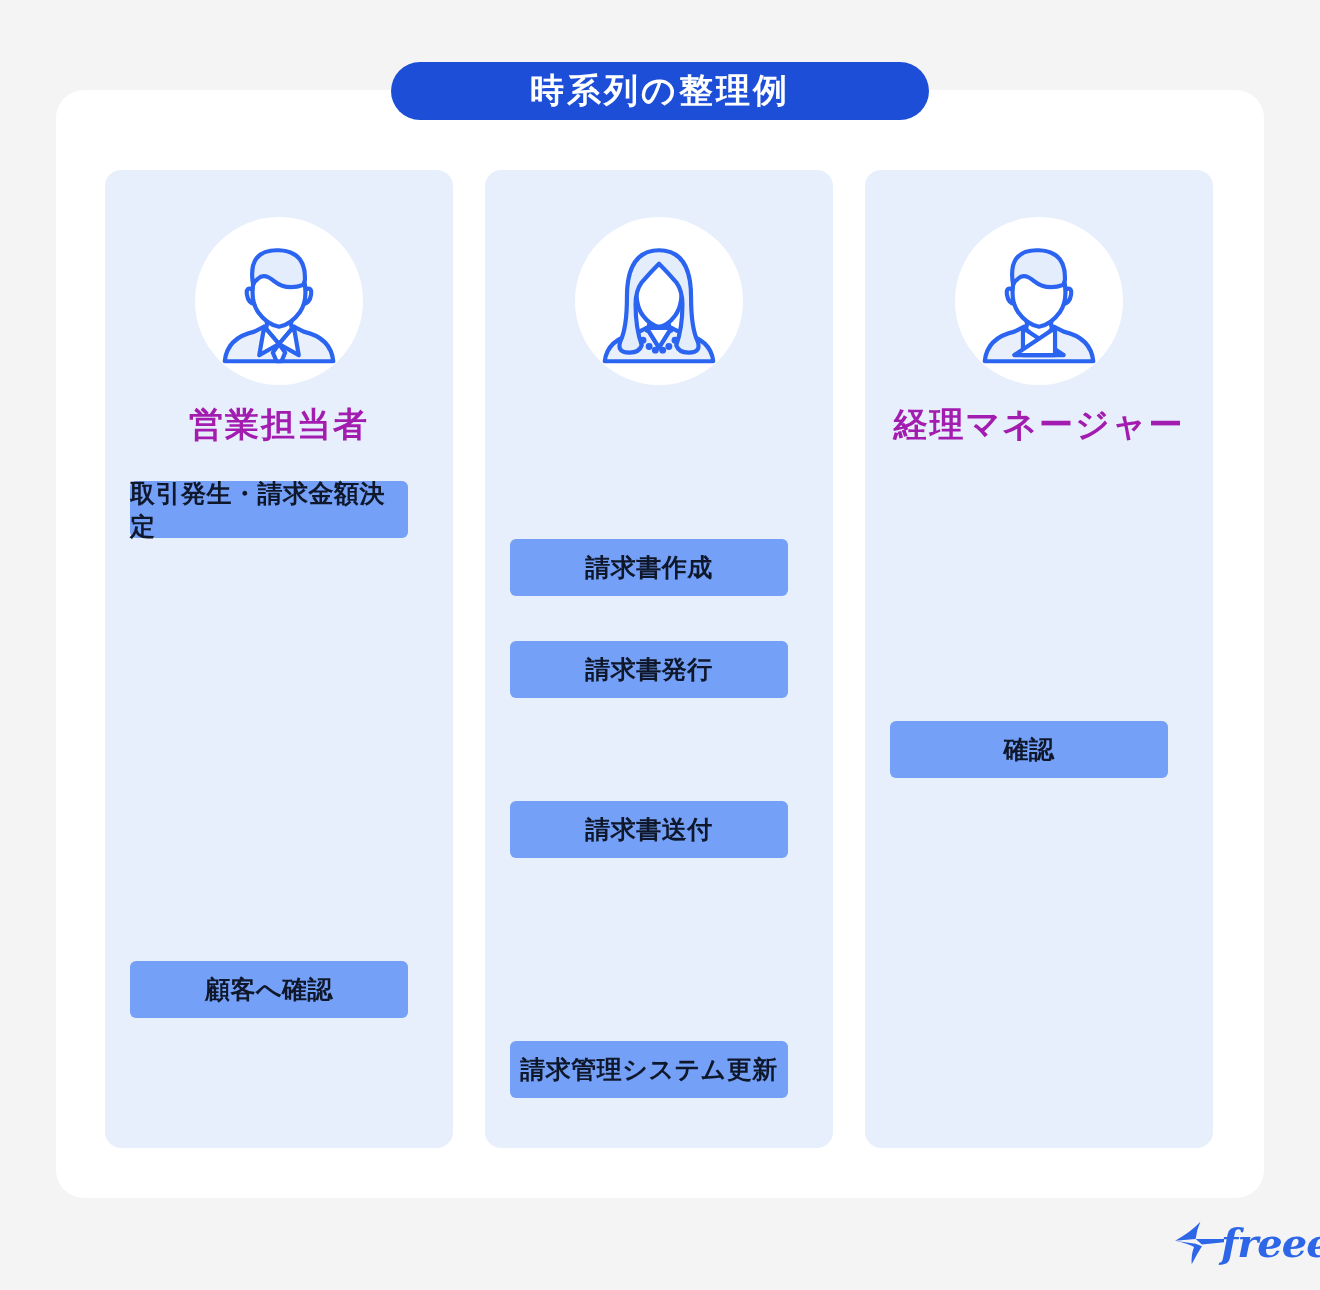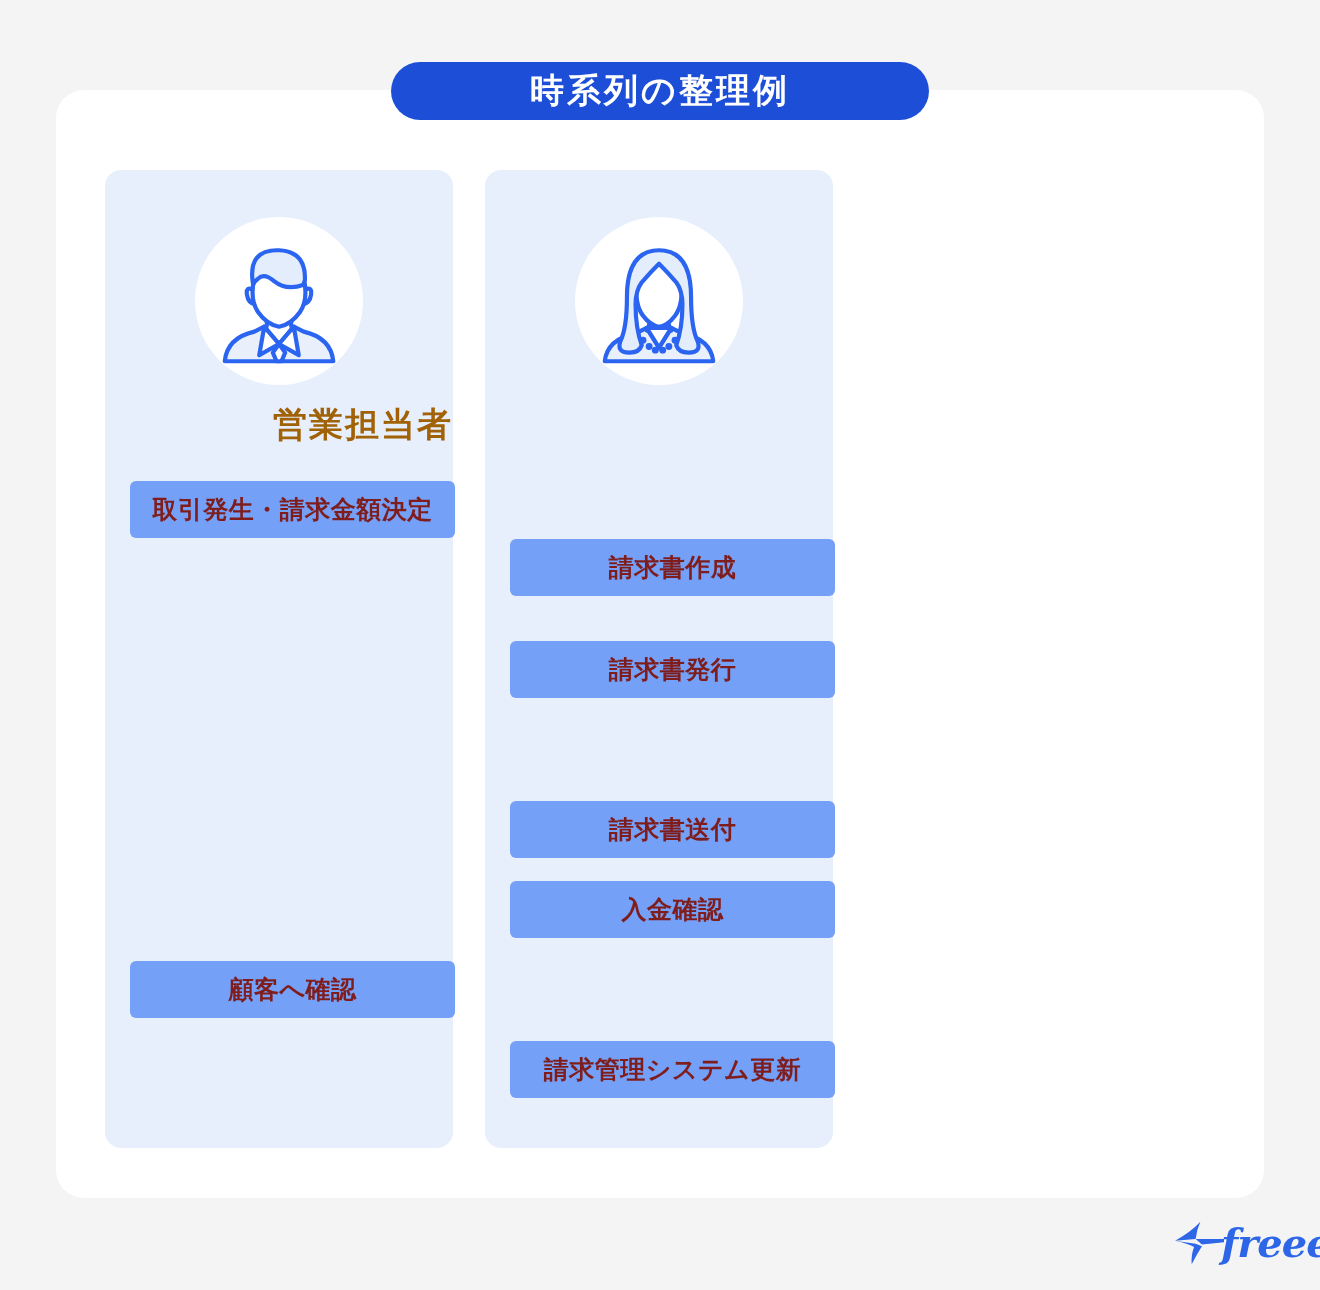--- a/index.html
+++ b/index.html
@@ -31,28 +31,28 @@
   .avatar{
     position:absolute;top:47px;left:50%;transform:translateX(-50%);
     width:168px;height:168px;background:#FFFFFF;border-radius:50%;
     overflow:hidden;
   }
   .avatar svg{
     position:absolute;left:50%;top:16px;transform:translateX(-50%);
     width:148px;height:148px;
   }
   .role{
-    position:absolute;top:232px;left:0;right:0;text-align:right;
-    font-size:34px;font-weight:bold;color:#a16207;letter-spacing:2px;
+    position:absolute;top:232px;left:0;right:0;text-align:center;
+    font-size:34px;font-weight:bold;color:#a21caf;letter-spacing:2px;
   }
   .task{
-    position:absolute;left:25px;width:325px;height:57px;
+    position:absolute;left:25px;width:278px;height:57px;
     background:#74A0F7;border-radius:6px;
     display:flex;align-items:center;justify-content:center;
-    color:#7f1d1d;font-size:25px;font-weight:bold;letter-spacing:0.5px;
+    color:#0f172a;font-size:25px;font-weight:bold;letter-spacing:0.5px;
     box-sizing:border-box;
   }
   .row-1{top:311px}.row-2{top:369px}.row-3{top:471px}.row-4{top:551px}
   .row-5{top:631px}.row-6{top:711px}.row-7{top:791px}.row-8{top:871px}
   .logo{
     position:absolute;left:1172px;top:1214px;height:58px;
     display:flex;align-items:center;
   }
   .logo-text{
     font-family:"DejaVu Serif","Liberation Serif",serif;
@@ -109,24 +109,42 @@
               <circle cx="63" cy="95" r="2.8"></circle>
             <circle cx="68" cy="92" r="2.8"></circle>
               <circle cx="73" cy="87" r="2.8"></circle>
           </g>
         </g>
       </svg>
     </div>
     <div class="task row-2">請求書作成</div>
     <div class="task row-5">請求書送付</div>
     <div class="task row-3">請求書発行</div>
-    <div class="task row-6">入金確認</div>
     <div class="task row-8">請求管理システム更新</div>
   </div>
 
+  <div class="lane lane-3">
+    <div class="avatar">
+      <svg viewBox="0 0 120 120">
+        <g fill="none" stroke="#2A64F0" stroke-width="3.4" stroke-linecap="round" stroke-linejoin="round">
+          <path d="M16 104 Q18 85 40 80 L48 76 L60 90 L72 76 L80 80 Q102 85 104 104 Z" fill="#E9F0FC"></path>
+          <path d="M47 77 L80 99 L47 99 Z" fill="#FFFFFF"></path>
+          <path d="M73 77 L40 99 L73 99 Z" fill="#FFFFFF"></path>
+          <path d="M39 46 Q33 43 34 50 Q35 57 41 58 Z" fill="#FFFFFF"></path>
+          <path d="M81 46 Q87 43 86 50 Q85 57 79 58 Z" fill="#FFFFFF"></path>
+          <path d="M40 36 Q36 54 43 64 Q50 74 60 76 Q70 74 77 64 Q84 54 80 36 Q77 17 60 17 Q43 17 40 36 Z" fill="#FFFFFF"></path>
+          <path d="M39 42 Q34 13 60 14 Q82 15 81 38 Q80 41 80 42 Q66 47 56 39 Q48 32 43 37 Q40 39 39 42 Z" fill="#E4EDFB"></path>
+          <path d="M50 72 Q51 76 48 79"></path>
+          <path d="M70 72 Q69 76 72 79"></path>
+        </g>
+      </svg>
+    </div>
+    <div class="role">経理マネージャー</div>
+    <div class="task row-4">確認</div>
+  </div>
 
 </div>
 
 <div class="logo">
   <svg viewBox="0 0 66 58" width="52" height="46">
     <path fill="#2E66E8" d="M36 2 Q24 15 4 26 L30 24 Q31 13 36 2 Z
                            M4 26 Q22 30 28 34 Q24 44 25 56 Q31 44 38 33 L30 30 Z
                            M30 24 L66 24 L66 28 L38 31 Z"></path>
   </svg>
   <span class="logo-text">freee</span>

